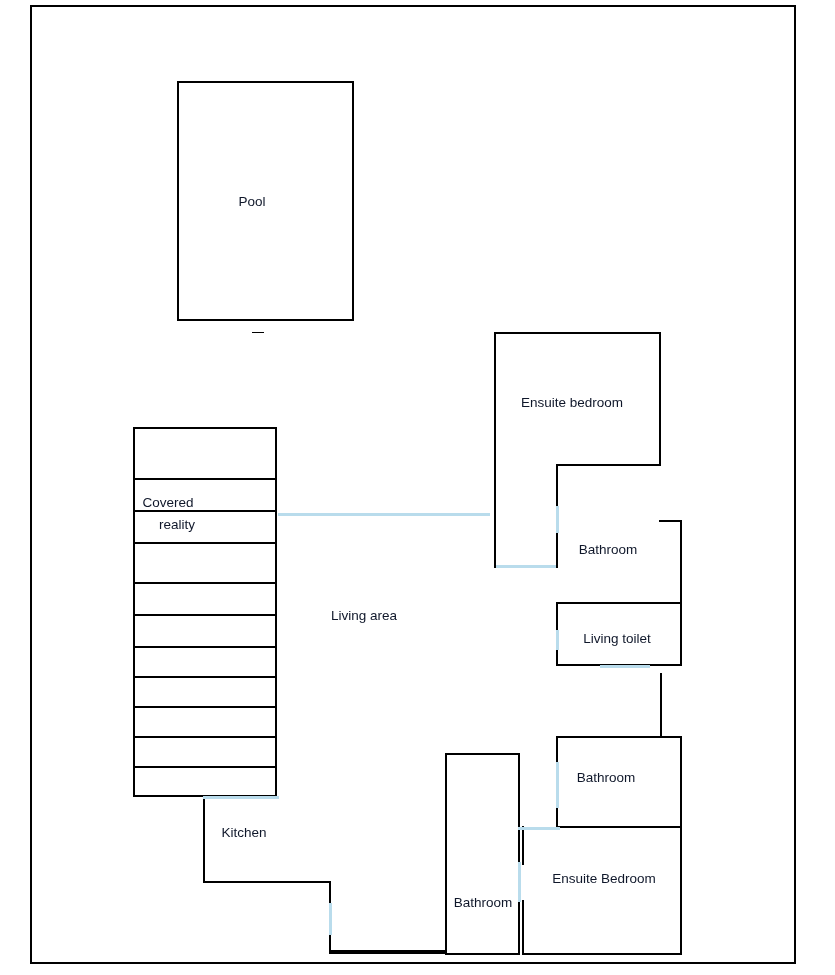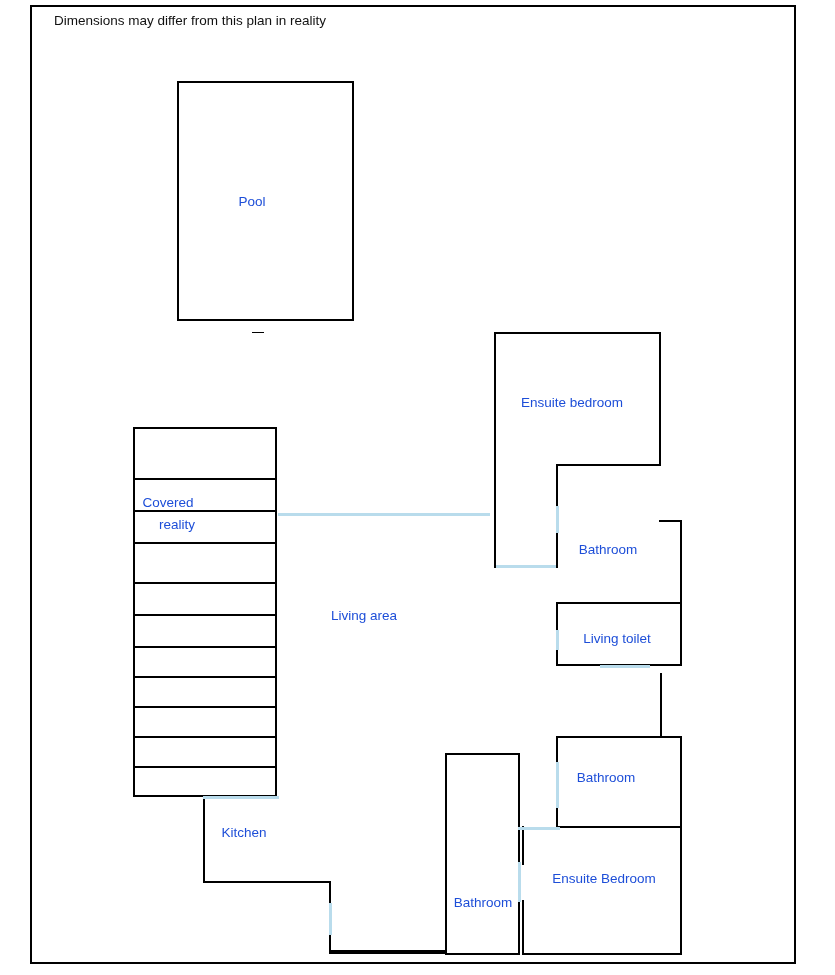--- a/index.html
+++ b/index.html
@@ -30,21 +30,21 @@
     position: absolute;
     left: 54px;
     top: 13px;
     font-size: 13.5px;
     color: #111111;
     white-space: nowrap;
   }
   .room-label {
     position: absolute;
     font-size: 13.5px;
-    color: #1d4ed8;
+    color: #0f172a;
     white-space: nowrap;
     text-align: center;
     transform: translateX(-50%);
   }
   .box {
     position: absolute;
     border: 2px solid #000000;
     box-sizing: border-box;
   }
   .hline {
@@ -68,21 +68,20 @@
     width: 3px;
   }
 </style>
 </head>
 <body>
 
 <div id="plan">
 
   <div class="frame"></div>
 
-  <div class="note">Dimensions may differ from this plan in reality</div>
 
   <div class="box" style="left:177px; top:81px; width:177px; height:240px;"></div>
   <div class="room-label" style="left:252px; top:194px;">Pool</div>
   <div class="hline" style="left:252px; top:332px; width:12px; height:1px;"></div>
 
   <div class="vline" style="left:494px; top:332px; height:236px;"></div>
   <div class="hline" style="left:494px; top:332px; width:167px;"></div>
   <div class="vline" style="left:659px; top:332px; height:134px;"></div>
   <div class="hline" style="left:494px; top:566px; width:64px;"></div>
   <div class="room-label" style="left:572px; top:395px;">Ensuite bedroom</div>

